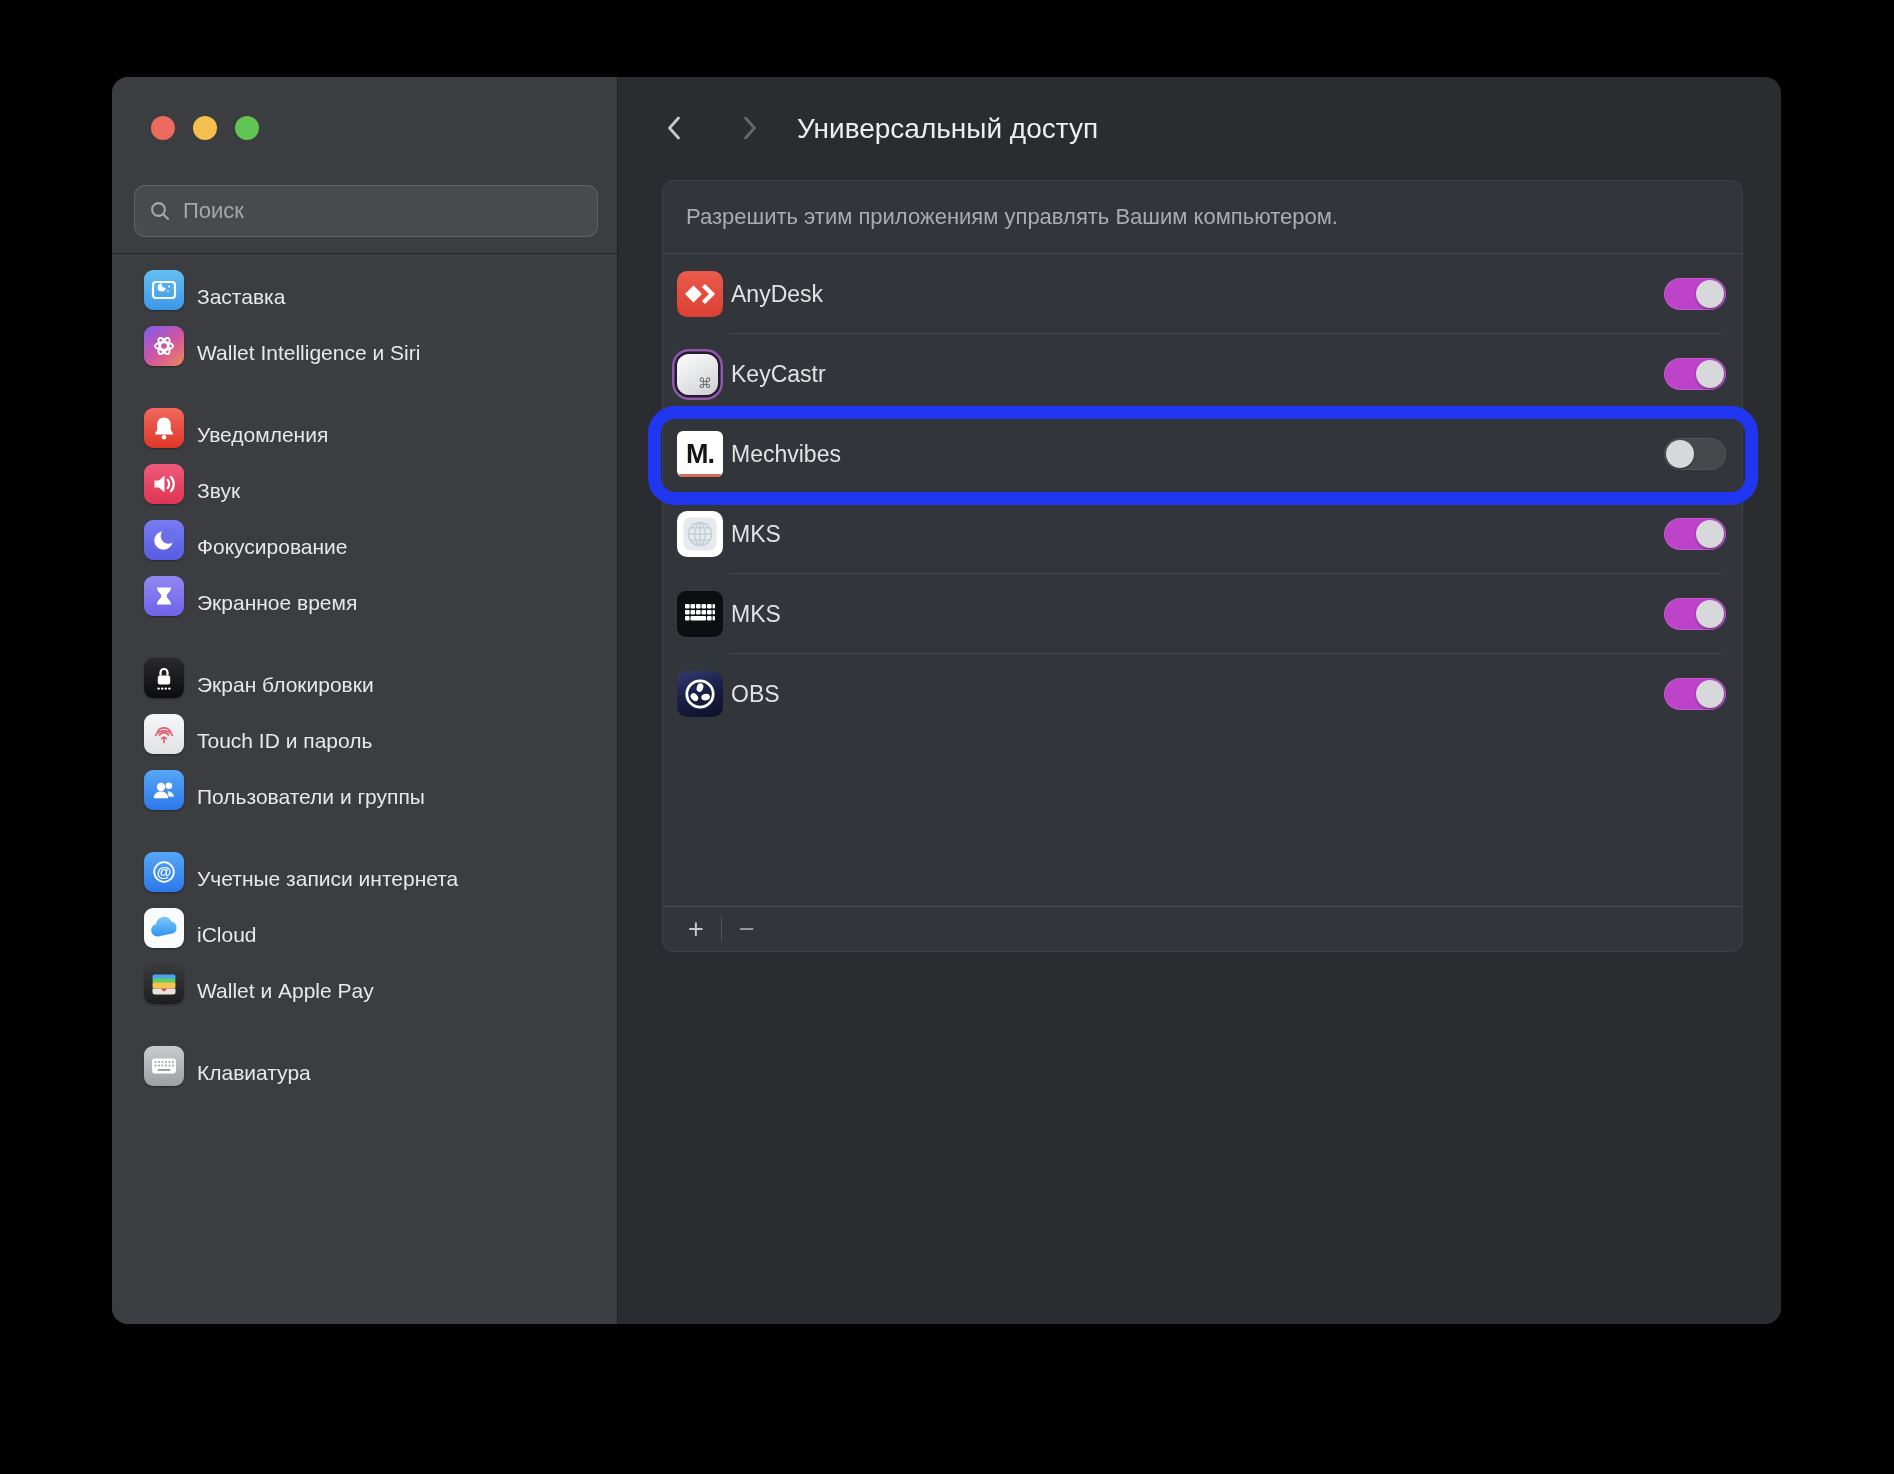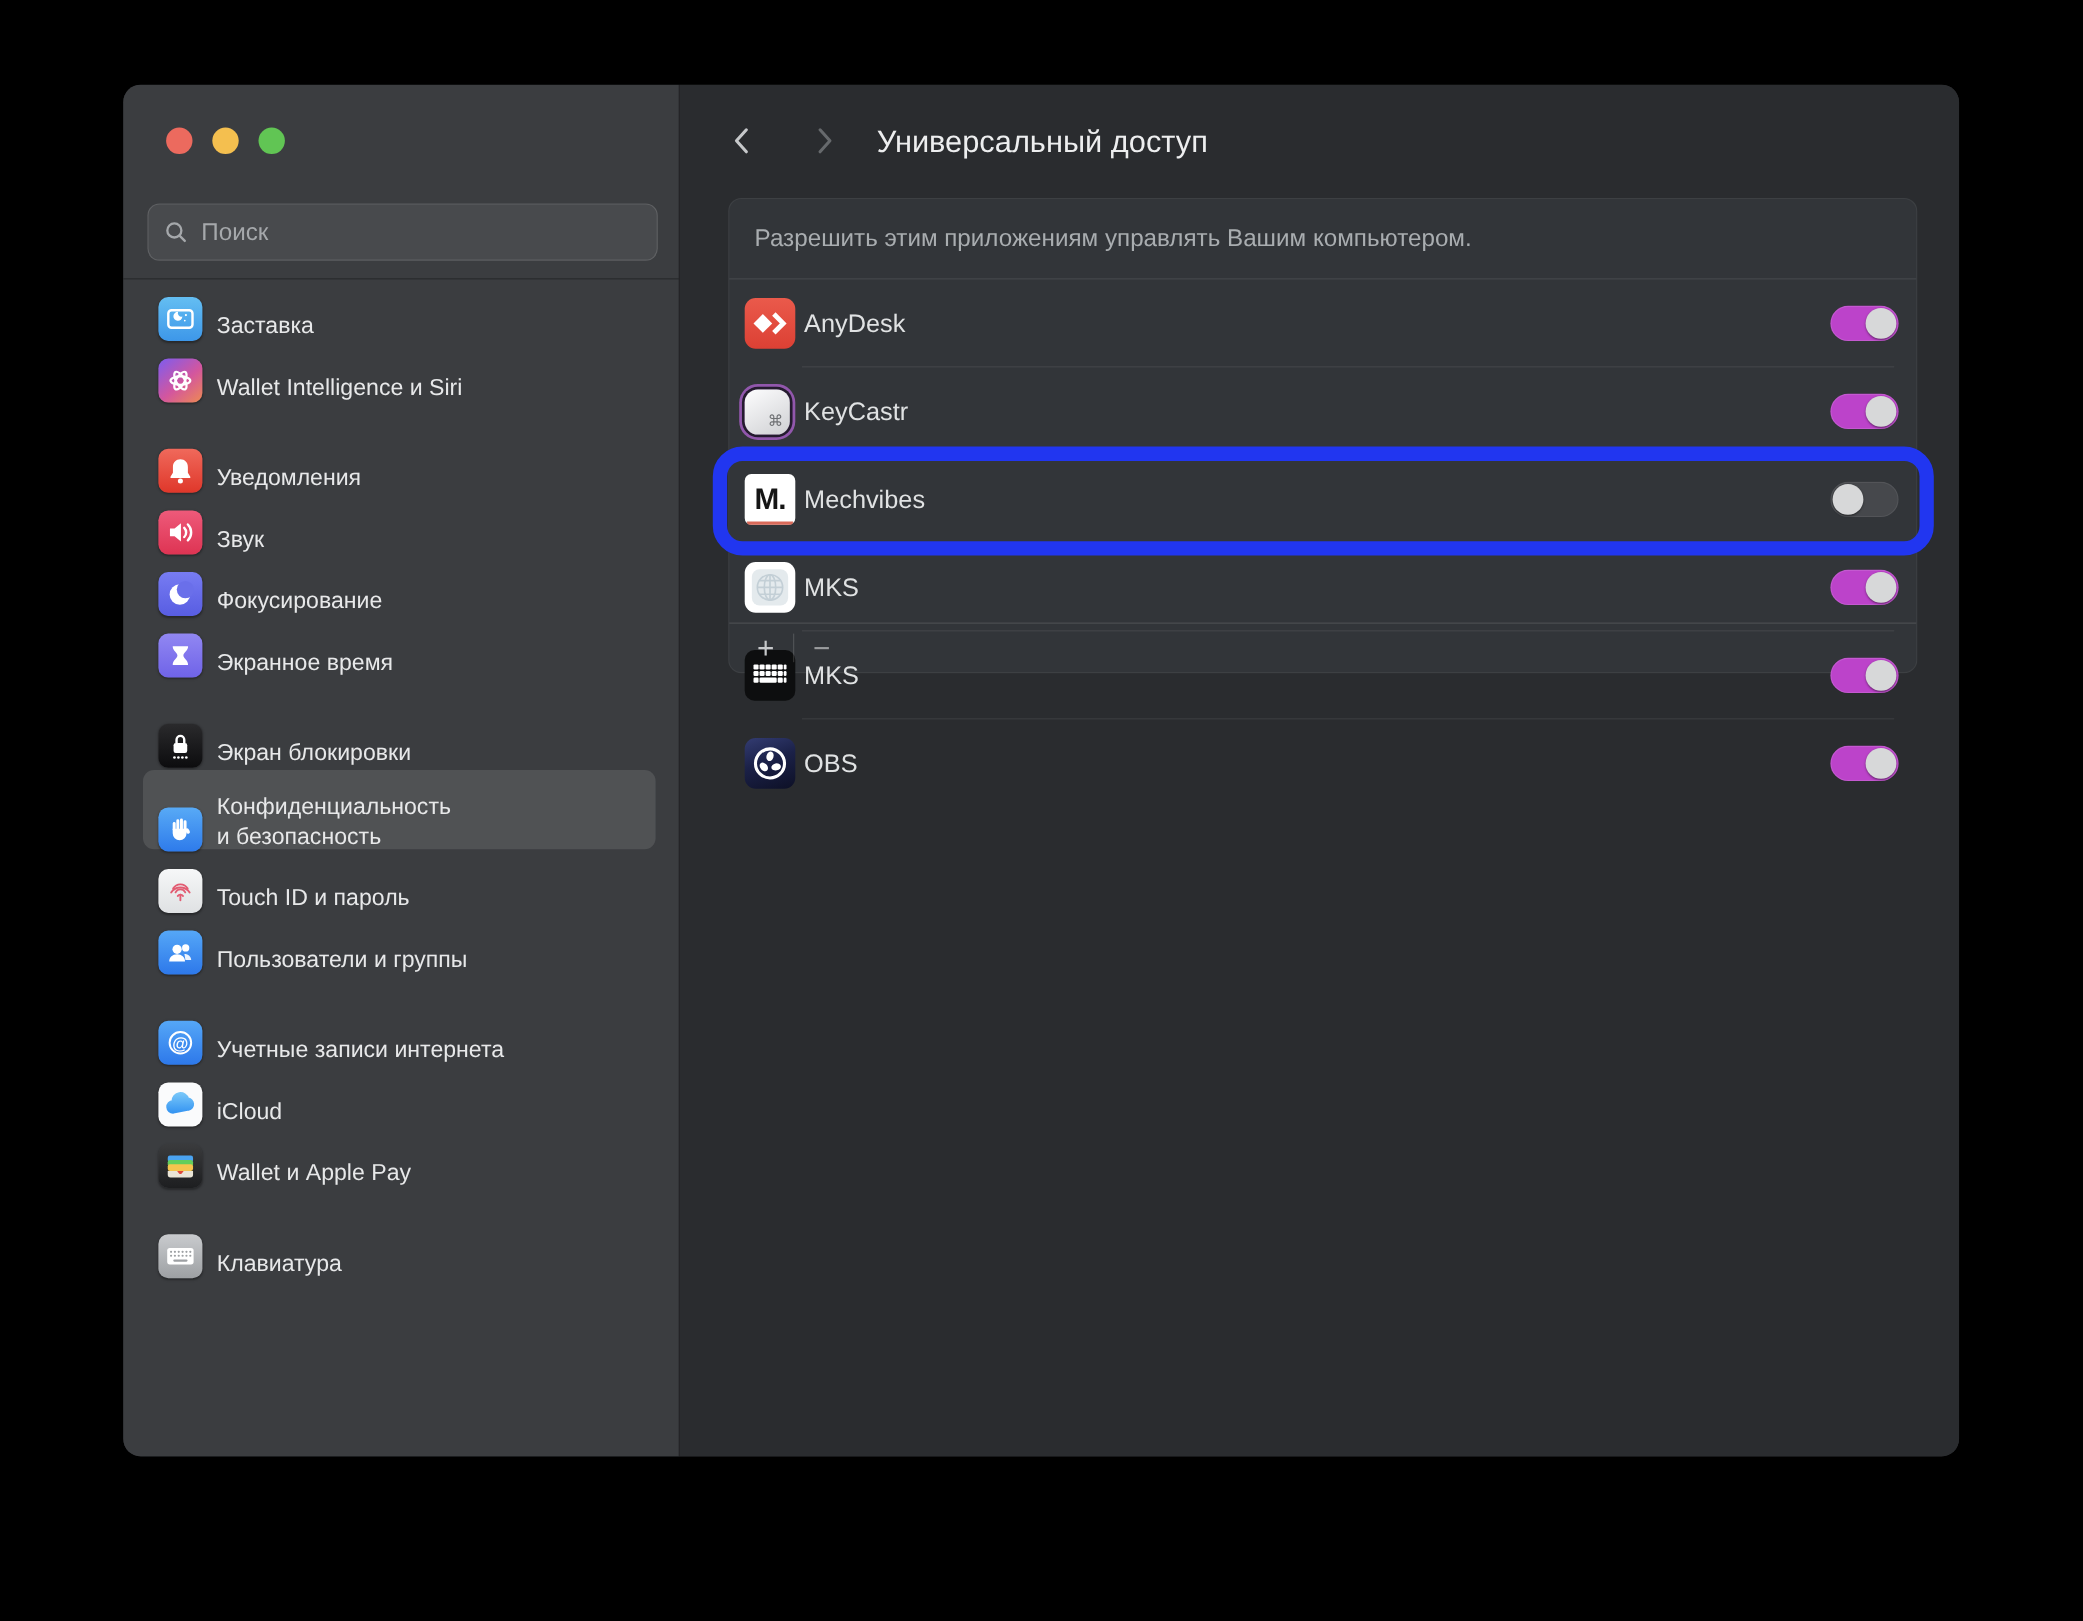--- a/index.html
+++ b/index.html
@@ -50,21 +50,21 @@
   .i-gc{background:#F8F9FA;}
   .i-icloud{background:#FAFBFC;}
   .i-wallet{background:linear-gradient(180deg,#3A3B3D,#1D1E20);}
   .i-kbd{background:linear-gradient(180deg,#C9CBCE,#9DA0A3);}
   
   .detail{position:absolute;left:506px;top:0;right:0;height:100%;background:#2A2C2F;}
   .nav{position:absolute;left:0;top:0;width:100%;height:102px;}
   .navbtn{position:absolute;top:36px;width:30px;height:30px;cursor:default;}
   .navbtn.back{left:42px;} .navbtn.fwd{left:116px;}
   .title{position:absolute;left:179px;top:36px;font-size:28px;font-weight:400;color:#EDEEEF;}
-  .card{position:absolute;left:44px;top:103px;width:1081px;height:432px;border-radius:12px;
+  .card{position:absolute;left:44px;top:103px;width:1081px;height:772px;border-radius:12px;
         background:#323539;border:1px solid rgba(255,255,255,.055);box-sizing:border-box;}
   .card-desc{height:72px;line-height:72px;padding-left:23px;font-size:22px;color:#A9ADB0;
              border-bottom:1px solid rgba(255,255,255,.09);white-space:nowrap;overflow:hidden;}
   .rows{}
   .row{height:80px;display:flex;align-items:center;padding-left:14px;position:relative;}
   .row::after{content:"";position:absolute;left:66px;right:20px;bottom:0;height:1px;
               background:rgba(255,255,255,.085);}
   .row.last::after{display:none;}
   .aic{width:46px;height:46px;flex:0 0 auto;border-radius:10px;position:relative;
        display:flex;align-items:center;justify-content:center;}
@@ -193,38 +193,20 @@
                   <g fill="#fff">
                     <circle cx="14.6" cy="30.6" r="1.2"></circle>
                     <circle cx="18.2" cy="30.6" r="1.2"></circle>
                     <circle cx="21.8" cy="30.6" r="1.2"></circle>
                     <circle cx="25.4" cy="30.6" r="1.2"></circle>
                   </g>
                 </svg>
             </span>
             <span class="slabel">Экран блокировки</span>
           </div>
-          <div class="sitem selected">
-            <span class="sic i-privacy">
-              <svg viewBox="0 0 40 40">
-                  <g fill="#fff">
-                    <rect x="13" y="13.2" width="2.7" height="8.5" rx="1.35"></rect>
-                    <rect x="16.3" y="10.8" width="2.7" height="10" rx="1.35"></rect>
-                    <rect x="19.6" y="10.2" width="2.7" height="10.5" rx="1.35"></rect>
-                    <rect x="22.9" y="11.6" width="2.7" height="9.5" rx="1.35"></rect>
-                    <path d="M13 19.5h12.6v4a6.3 6.3 0 01-12.6 0z"></path>
-                    <ellipse cx="26.6" cy="21.5" rx="1.7" ry="2.6" transform="rotate(-28 26.6 21.5)"></ellipse>
-                  </g>
-                </svg>
-            </span>
-            <span class="slabel">
-              <span>Конфиденциальность</span><br>
-              <span>и безопасность</span>
-            </span>
-          </div>
           <div class="sitem">
             <span class="sic i-touchid">
               <svg viewBox="0 0 40 40">
                   <g fill="none" stroke="#E25C72" stroke-width="1.7" stroke-linecap="round">
                     <path d="M13.4 17.8a7.6 7.6 0 0113.2 0"></path>
                     <path d="M11.6 21.4a10 10 0 0116.8 0"></path>
                     <path d="M15.6 21.2a5 5 0 018.8 0"></path>
                     <path d="M17.6 24.6a2.8 2.8 0 014.8 0"></path>
                     <path d="M20 23.4v5"></path>
                   </g>

